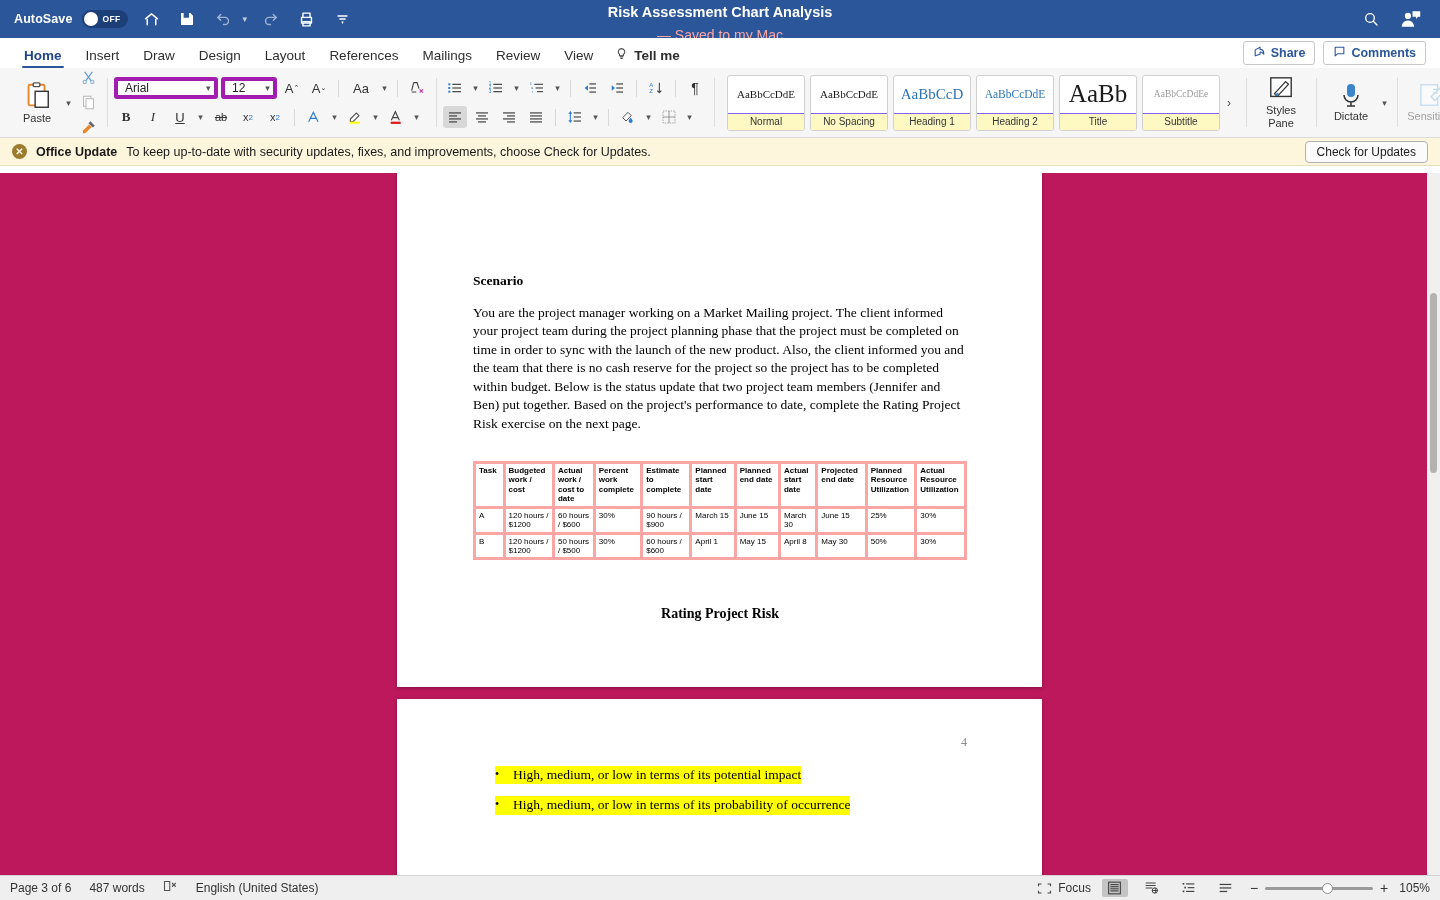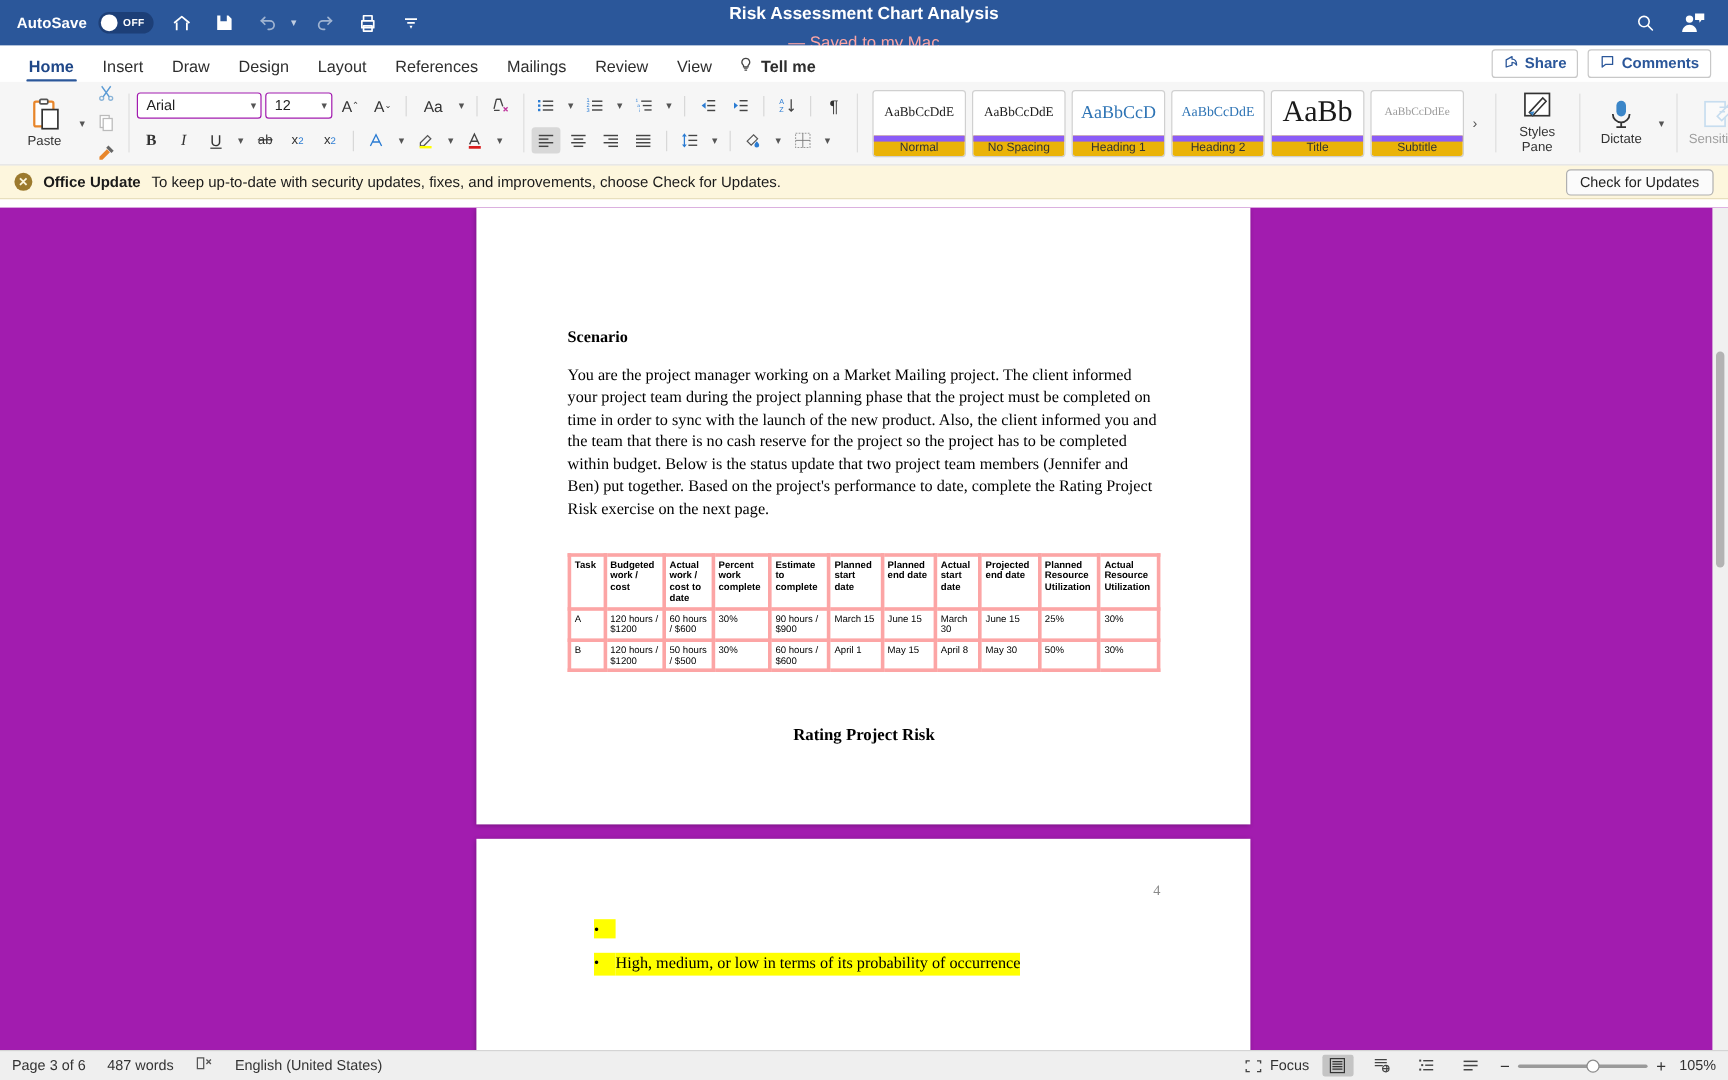--- a/index.html
+++ b/index.html
@@ -70,21 +70,21 @@
   .rgroup + .rgroup:before {
     content: ''; position: absolute; left: 0; top: 10px; bottom: 10px; width: 1px; background: #dedede;
   }
   .paste-col { display: flex; flex-direction: column; align-items: center; width: 52px; }
   .paste-label { font-size: 11px; color: #333; margin-top: 1px; }
   .clip-col { display: flex; flex-direction: column; gap: 3px; padding-left: 2px; }
 
   .two-rows { display: flex; flex-direction: column; justify-content: center; gap: 7px; }
   .rrow { display: flex; align-items: center; gap: 3px; }
   .sel {
-    border: 1px solid #a21caf; border-radius: 3px; background: #fff; height: 22px;
+    border: 4px solid #a21caf; border-radius: 3px; background: #fff; height: 22px;
     display: flex; align-items: center; padding: 0 5px 0 7px; font-size: 12px; color: #222; gap: 12px;
   }
   .sel .cv { margin-left: auto; padding-left: 8px; font-size: 9px; color: #555; }
   .btn {
     width: 24px; height: 22px; display: flex; align-items: center; justify-content: center;
     border-radius: 3px; color: #333; font-size: 13px;
   }
   .btn.on { background: #d8d8d8; }
   .cv { font-size: 9px; color: #555; width: 11px; text-align: center; }
   .vdiv { width: 1px; height: 17px; background: #d8d8d8; margin: 0 4px; }
@@ -93,21 +93,21 @@
   .gallery { display: flex; align-items: center; gap: 5px; padding: 0 6px; }
   .scard {
     width: 78px; height: 56px; border: 1px solid #d0d0d0; border-radius: 3px;
     background: #fff; display: flex; flex-direction: column; overflow: hidden;
   }
   .scard .prev {
     flex: 1; display: flex; align-items: center; justify-content: center;
     font-family: "Liberation Serif", serif; color: #1a1a1a;
   }
   .scard .nm {
-    height: 17px; background: #eab308; border-top: 5px solid #8b5cf6;
+    height: 17px; background: #fef9c3; border-top: 1px solid #8b5cf6;
     display: flex; align-items: center; justify-content: center;
     font-size: 10px; color: #333; font-family: "Liberation Sans", sans-serif;
   }
   .gal-more { font-size: 12px; color: #555; padding: 0 2px; }
 
   .icol { display: flex; flex-direction: column; align-items: center; justify-content: center; min-width: 56px; }
   .icol .lbl { font-size: 11px; color: #333; margin-top: 2px; text-align: center; line-height: 1.12; }
   .icol.disabled { opacity: .45; }
 
   
@@ -122,21 +122,21 @@
   .upd-title { font-size: 12.5px; font-weight: 700; color: #1a1a1a; }
   .upd-msg { font-size: 12.5px; color: #1a1a1a; }
   .upd-btn {
     margin-left: auto; border: 1px solid #b0b0b0; border-radius: 4px; background: #fbfbfb;
     font-size: 12px; color: #222; padding: 3px 11px;
   }
 
   
   .canvas {
     position: absolute; top: 173px; left: 0; right: 0; bottom: 25px;
-    background: #a21caf; overflow: hidden;
+    background: #be185d; overflow: hidden;
   }
   .page {
     position: absolute; left: 397px; width: 645px; background: #fff;
     box-shadow: 0 1px 4px rgba(0,0,0,.3);
   }
   .page1 { top: 0; height: 514px; }
   .page2 { top: 526px; height: 200px; }
 
   .doc { font-family: "Liberation Serif", serif; color: #000; }
   .h-scn { font-size: 13.5px; font-weight: 700; }
@@ -660,20 +660,21 @@
 
       <div class="h-center" style="margin-top:46px;">Rating Project Risk</div>
     </div>
   </div>
 
   <div class="page page2">
     <div class="doc" style="padding:36px 75px 0 76px;">
       <div class="pnum">4</div>
       <div class="bullet-row" style="margin-top:16px;">
         <span class="bdot hl">•</span>
+        <span class="p-body hl">High, medium, or low in terms of its potential impact</span>
       </div>
       <div class="bullet-row" style="margin-top:12px;">
         <span class="bdot hl">•</span>
         <span class="p-body hl">High, medium, or low in terms of its probability of occurrence</span>
       </div>
 
     </div>
   </div>
 
   <div class="vscroll">

